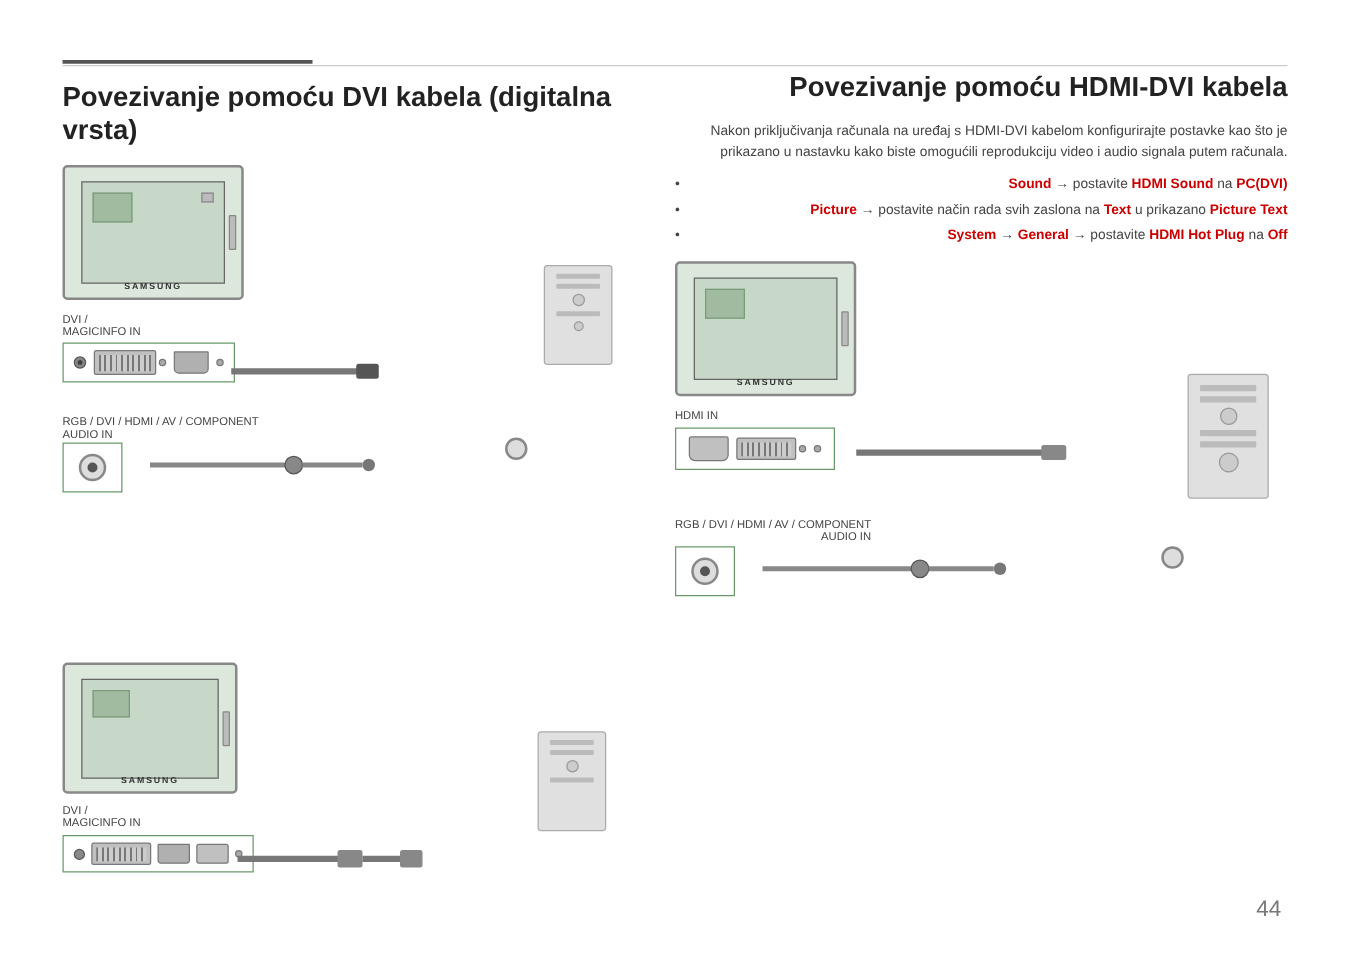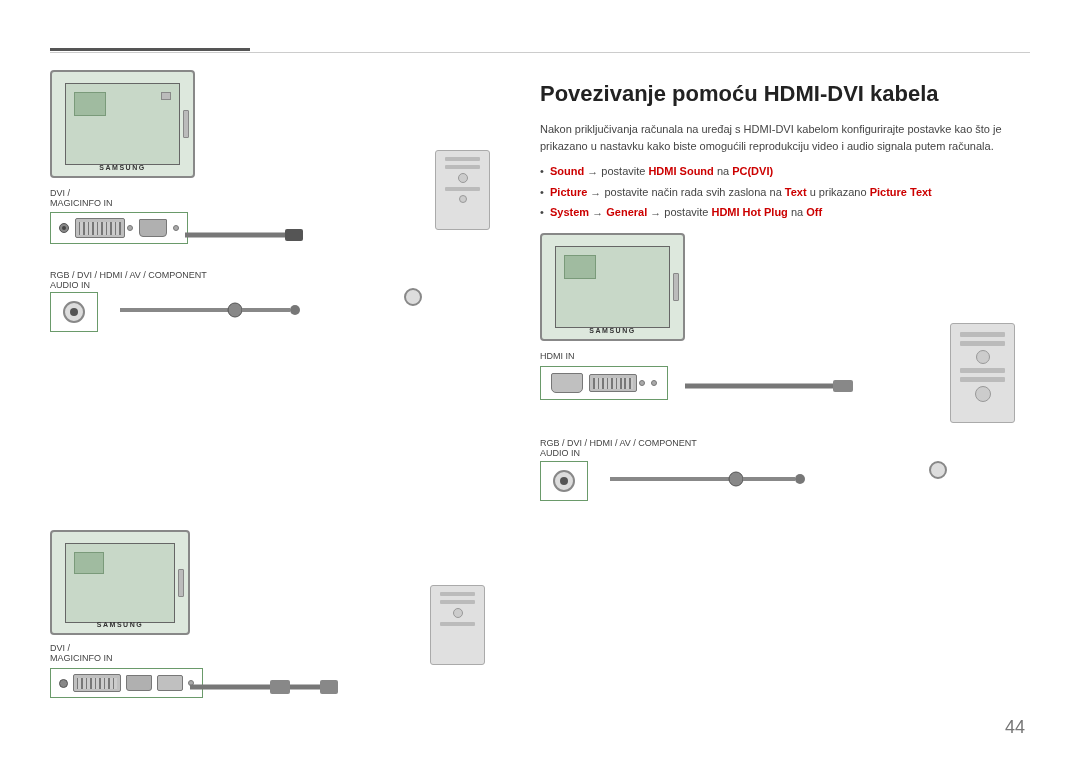--- a/index.html
+++ b/index.html
@@ -97,20 +97,21 @@
 </head>
 <body>
 
 <div class="page">
 
   <div style="position:absolute;top:48px;left:50px;width:200px;height:3px;background:#555;"></div>
   <div style="position:absolute;top:52px;left:50px;right:50px;height:0.5px;background:#ccc;"></div>
 
   <div style="position:absolute;top:65px;left:50px;width:460px;">
 
+    <h1>Povezivanje pomoću DVI kabela (digitalna vrsta)</h1>
 
     <div style="position:relative;width:440px;height:300px;margin-top:5px;">
 
       <div style="position:absolute;left:0;top:0;width:145px;height:108px;">
         <div style="width:145px;height:108px;border:2px solid #888;border-radius:4px;background:#dde8dd;position:relative;display:flex;align-items:center;justify-content:center;">
           <div style="width:115px;height:82px;border:1.5px solid #666;background:#c8d8c8;position:relative;">
             <div style="position:absolute;top:8px;left:8px;width:32px;height:24px;background:#a0bba0;border:1px solid #7a9a7a;"></div>
             <div style="position:absolute;top:8px;right:8px;width:10px;height:8px;border:1px solid #888;background:#bbb;"></div>
           </div>
           <div style="position:absolute;bottom:5px;left:50%;transform:translateX(-50%);font-size:7px;font-weight:bold;letter-spacing:1.5px;color:#333;">SAMSUNG</div>
@@ -217,21 +218,21 @@
           <div class="tower-slot-sm"></div>
           <div class="tower-circle-sm"></div>
           <div class="tower-slot-sm"></div>
         </div>
       </div>
 
     </div>
 
   </div>
 
-  <div style="position:absolute;top:81px;left:540px;width:490px;">
+  <div style="position:absolute;top:57px;left:540px;width:490px;text-align:right;">
 
     <h1>Povezivanje pomoću HDMI-DVI kabela</h1>
 
     <p style="font-size:11px;color:#444;line-height:1.5;margin-bottom:10px;">Nakon priključivanja računala na uređaj s HDMI-DVI kabelom konfigurirajte postavke kao što je prikazano u nastavku kako biste omogućili reprodukciju video i audio signala putem računala.</p>
 
     <ul style="list-style:none;margin-bottom:12px;padding-left:0;">
       <li style="font-size:11px;color:#444;margin-bottom:5px;padding-left:10px;position:relative;line-height:1.4;">
         <span style="position:absolute;left:0;">•</span>
         <span class="highlight-red">Sound</span>
         <span> → postavite </span>

